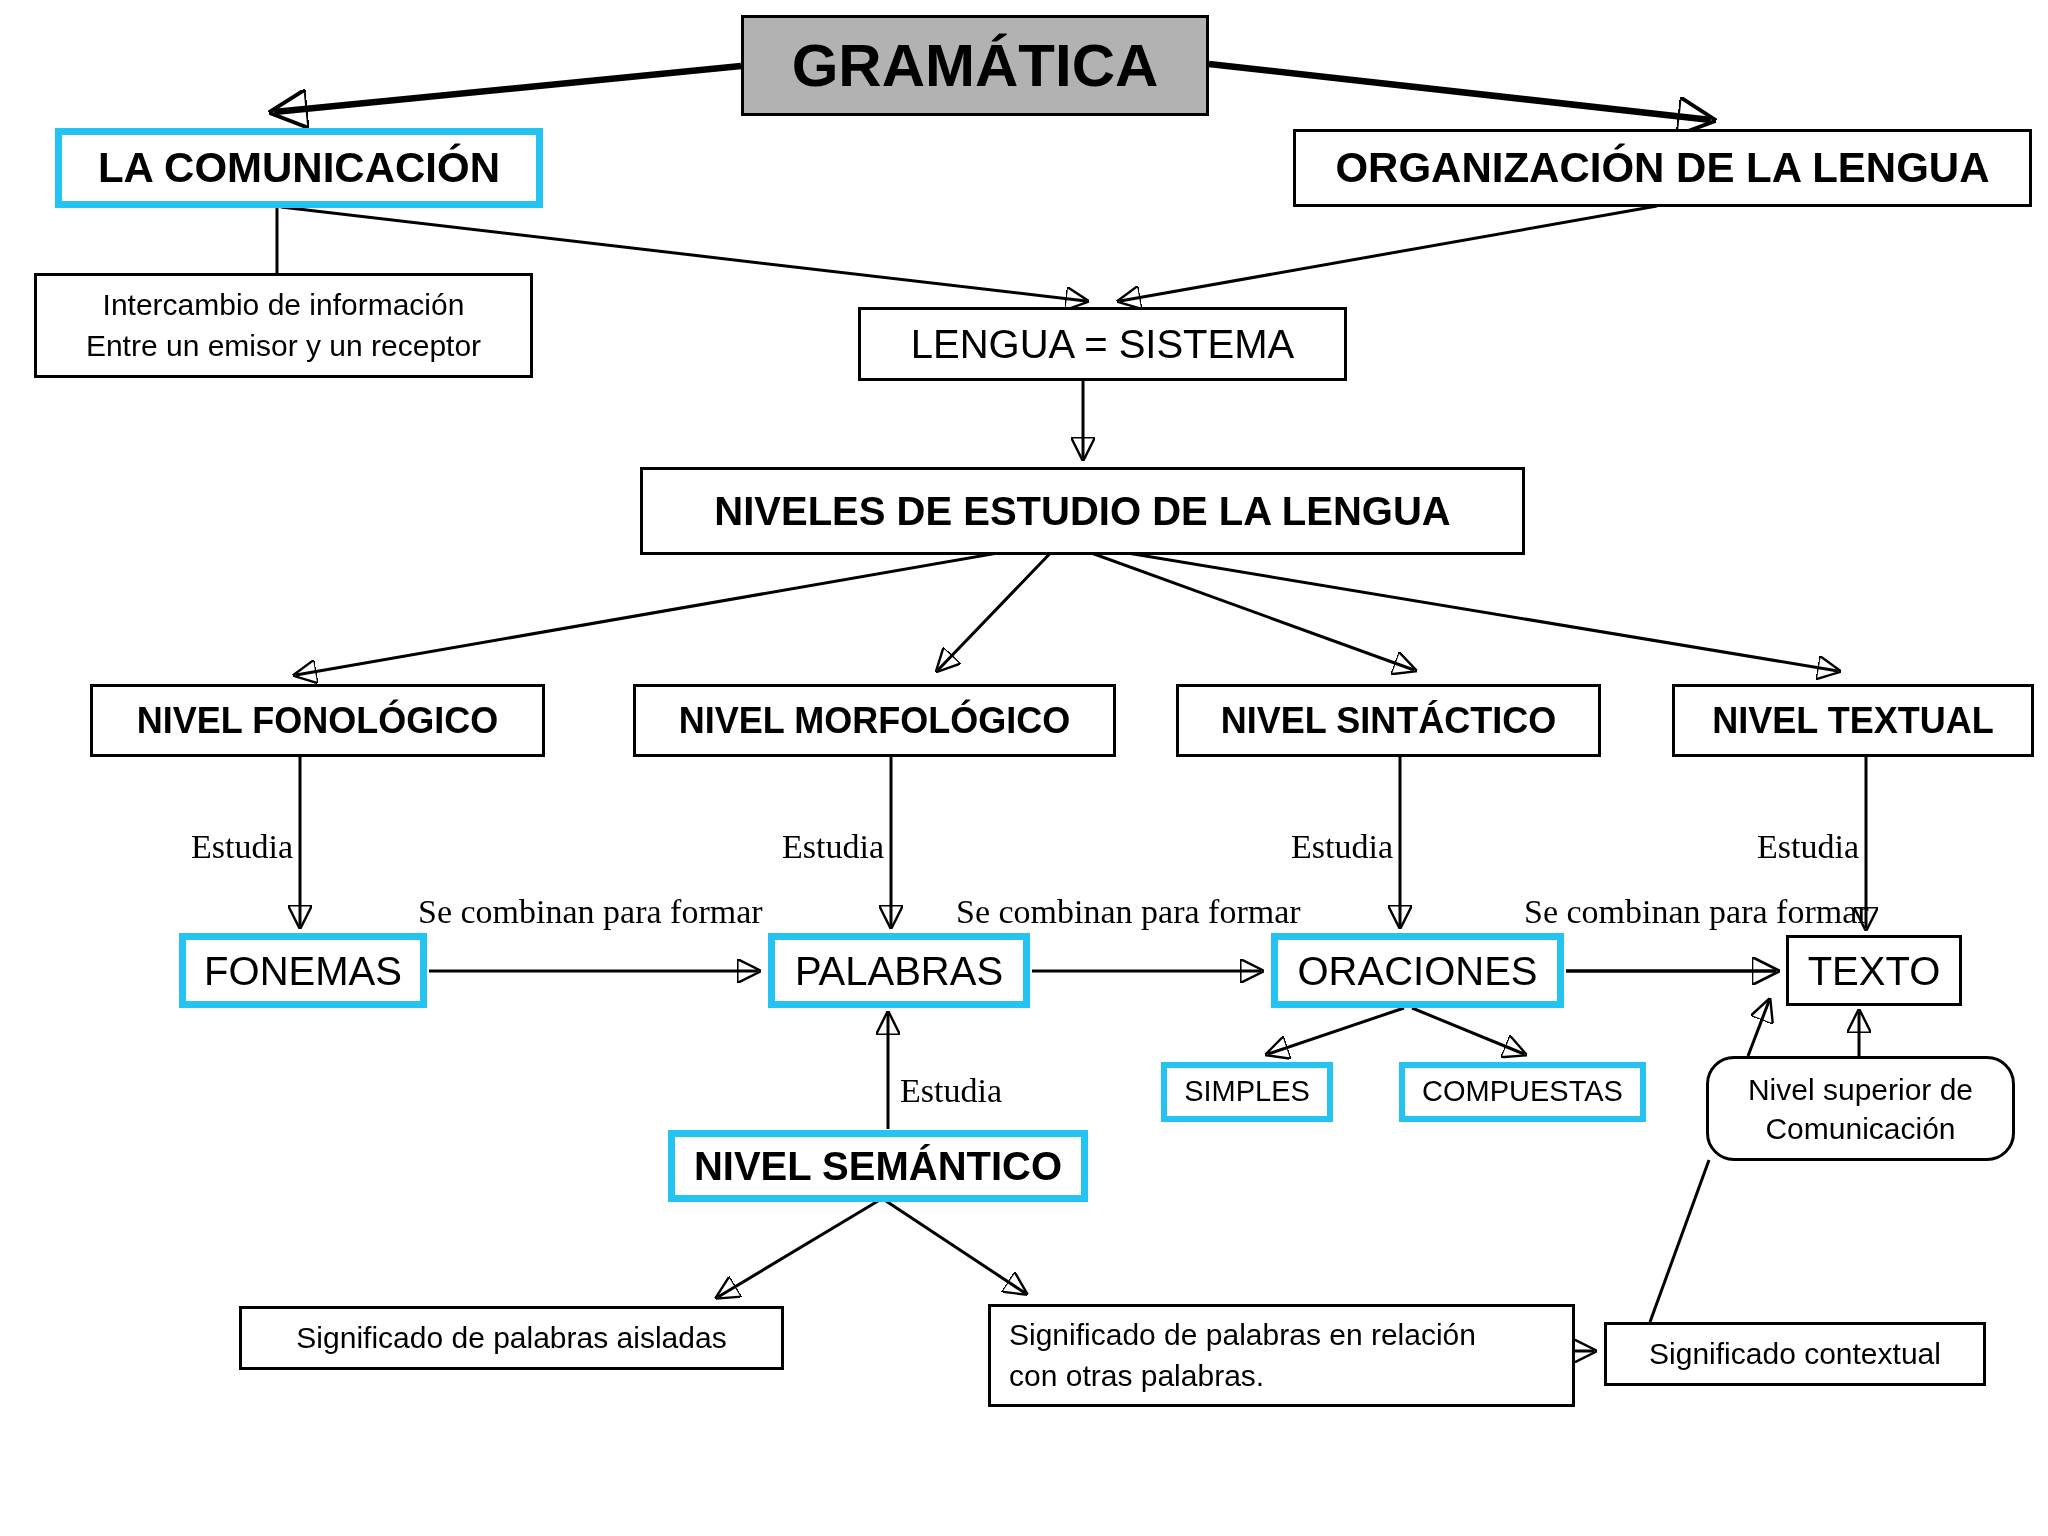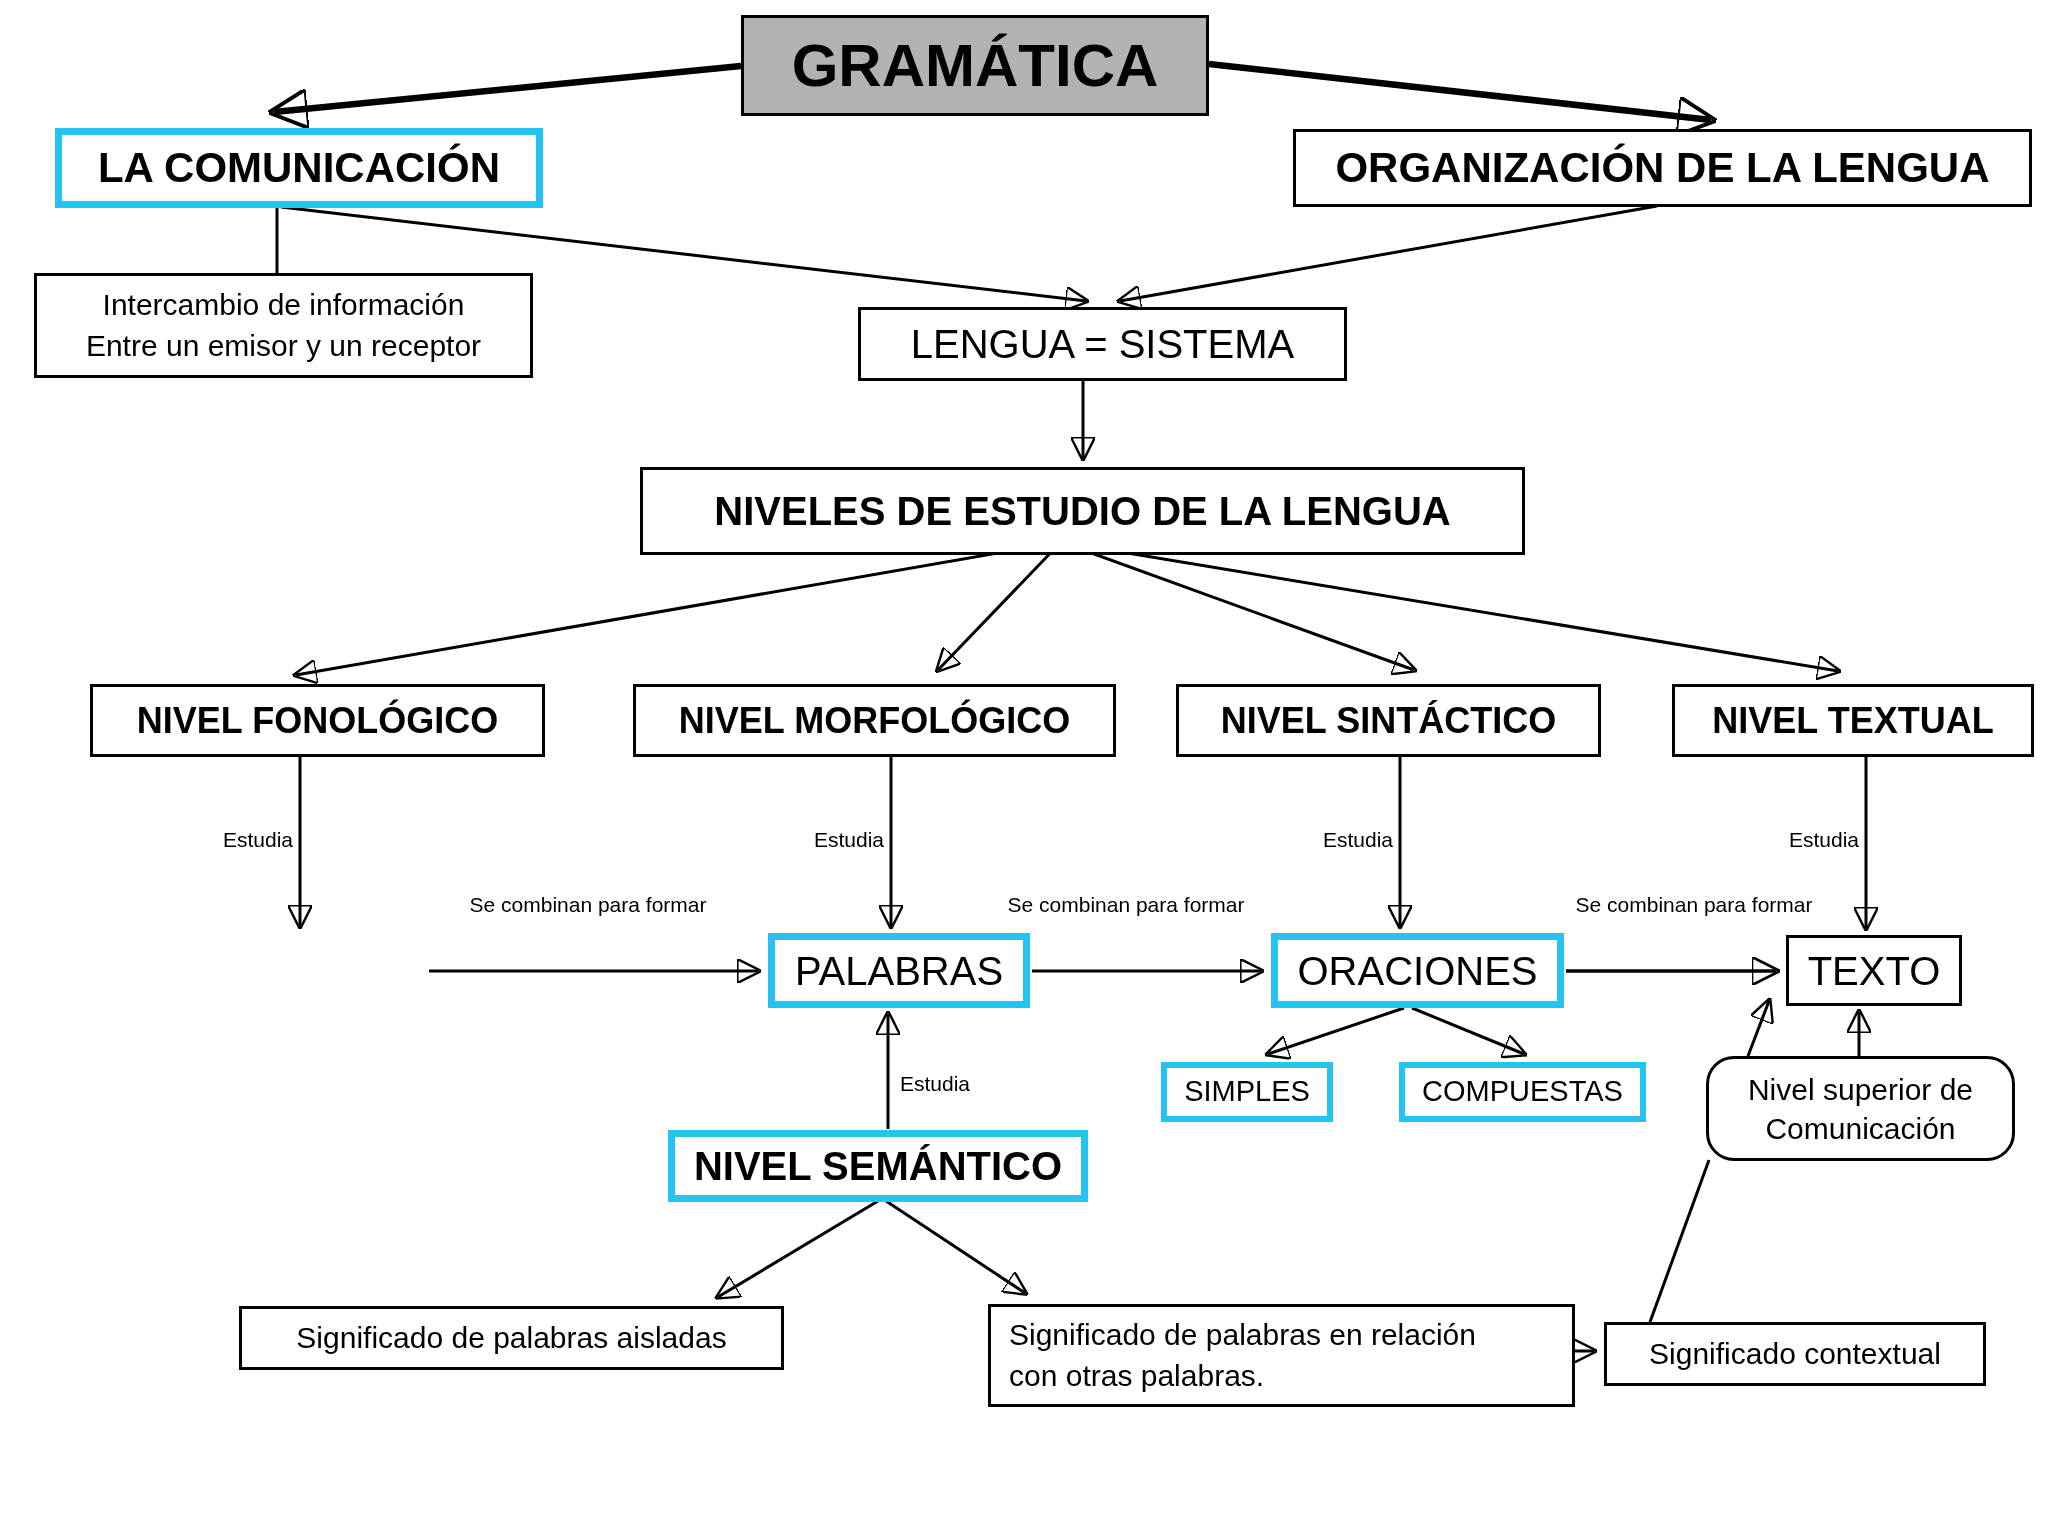--- a/index.html
+++ b/index.html
@@ -31,23 +31,24 @@
     white-space:nowrap;
   }
   .box.cyan{border:7px solid var(--cyan);}
   .box.cyan-thin{border:6px solid var(--cyan);}
   .box.gray{background:var(--gray);}
   .bold{font-weight:700;}
   .twoline{white-space:normal;}
   .twoline span{display:block;}
   .edge-label{
     position:absolute;z-index:1;
-    font-size:21px;
+    font-size:34px;
     line-height:1.1;
     white-space:nowrap;
+    font-family:Liberation Serif, serif;
   }
   .al-right{text-align:right;}
   .al-left{text-align:left;}
   .al-center{text-align:center;}
 </style>
 </head>
 <body>
 
 <div id="stage">
 
@@ -131,20 +132,23 @@
   <div class="box bold" style="left:633px;top:684px;width:483px;height:73px;font-size:36px;">
     <span>NIVEL MORFOLÓGICO</span>
   </div>
   <div class="box bold" style="left:1176px;top:684px;width:425px;height:73px;font-size:36px;">
     <span>NIVEL SINTÁCTICO</span>
   </div>
   <div class="box bold" style="left:1672px;top:684px;width:362px;height:73px;font-size:36px;">
     <span>NIVEL TEXTUAL</span>
   </div>
 
+  <div class="box cyan" style="left:179px;top:933px;width:248px;height:75px;font-size:40px;">
+    <span>FONEMAS</span>
+  </div>
   <div class="box cyan" style="left:768px;top:933px;width:262px;height:75px;font-size:40px;">
     <span>PALABRAS</span>
   </div>
   <div class="box cyan" style="left:1271px;top:933px;width:293px;height:75px;font-size:40px;">
     <span>ORACIONES</span>
   </div>
   <div class="box" style="left:1786px;top:935px;width:176px;height:71px;font-size:40px;">
     <span>TEXTO</span>
   </div>
 

